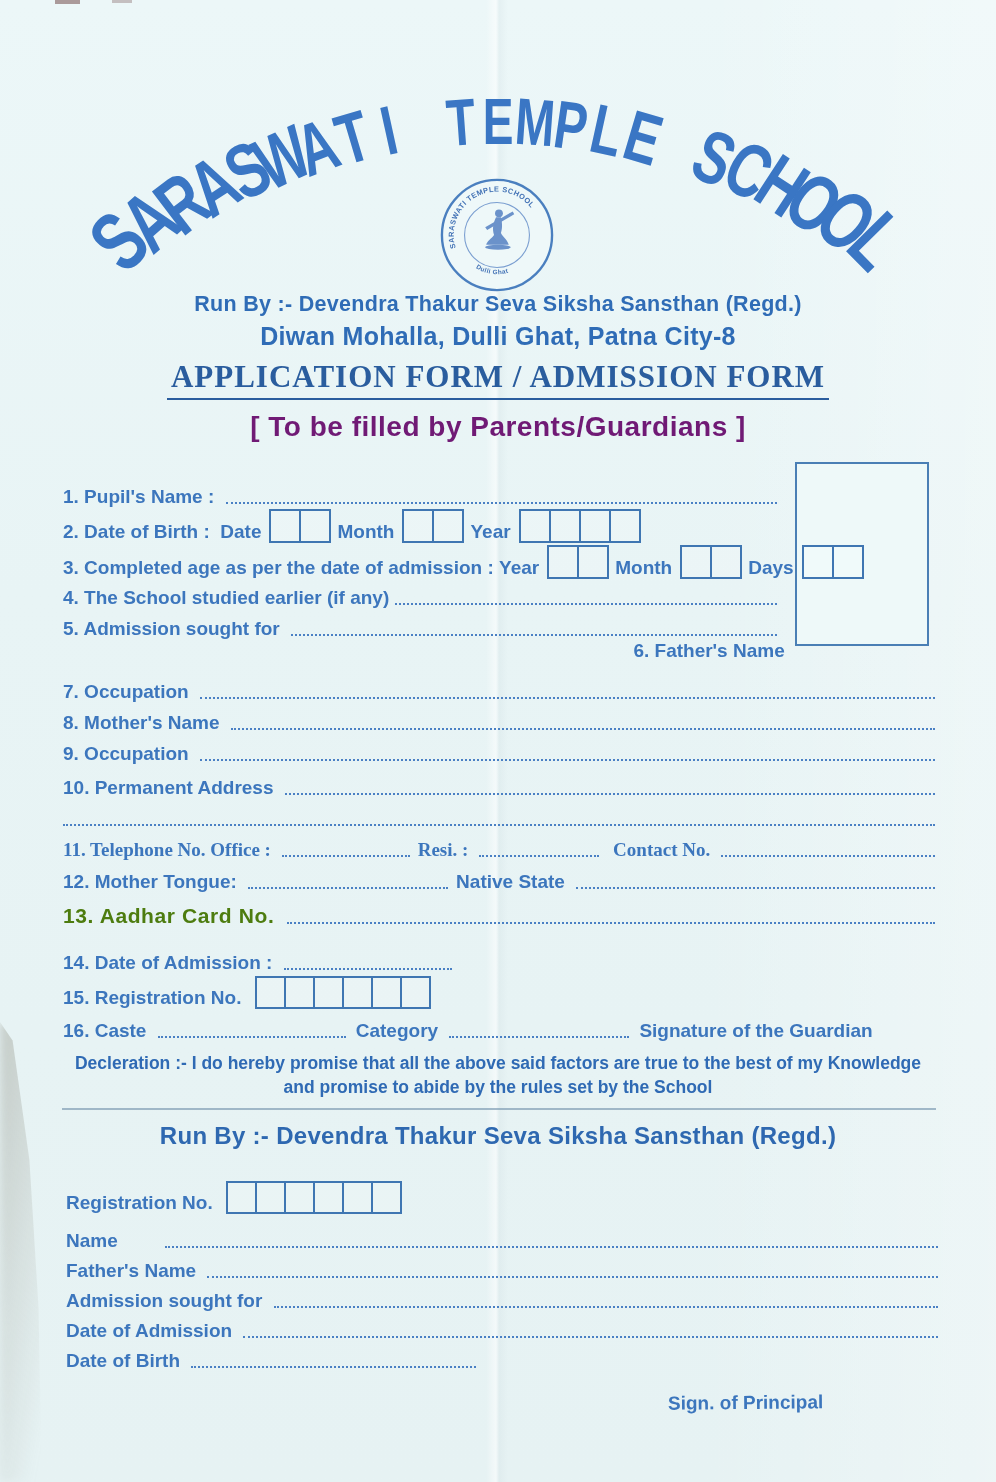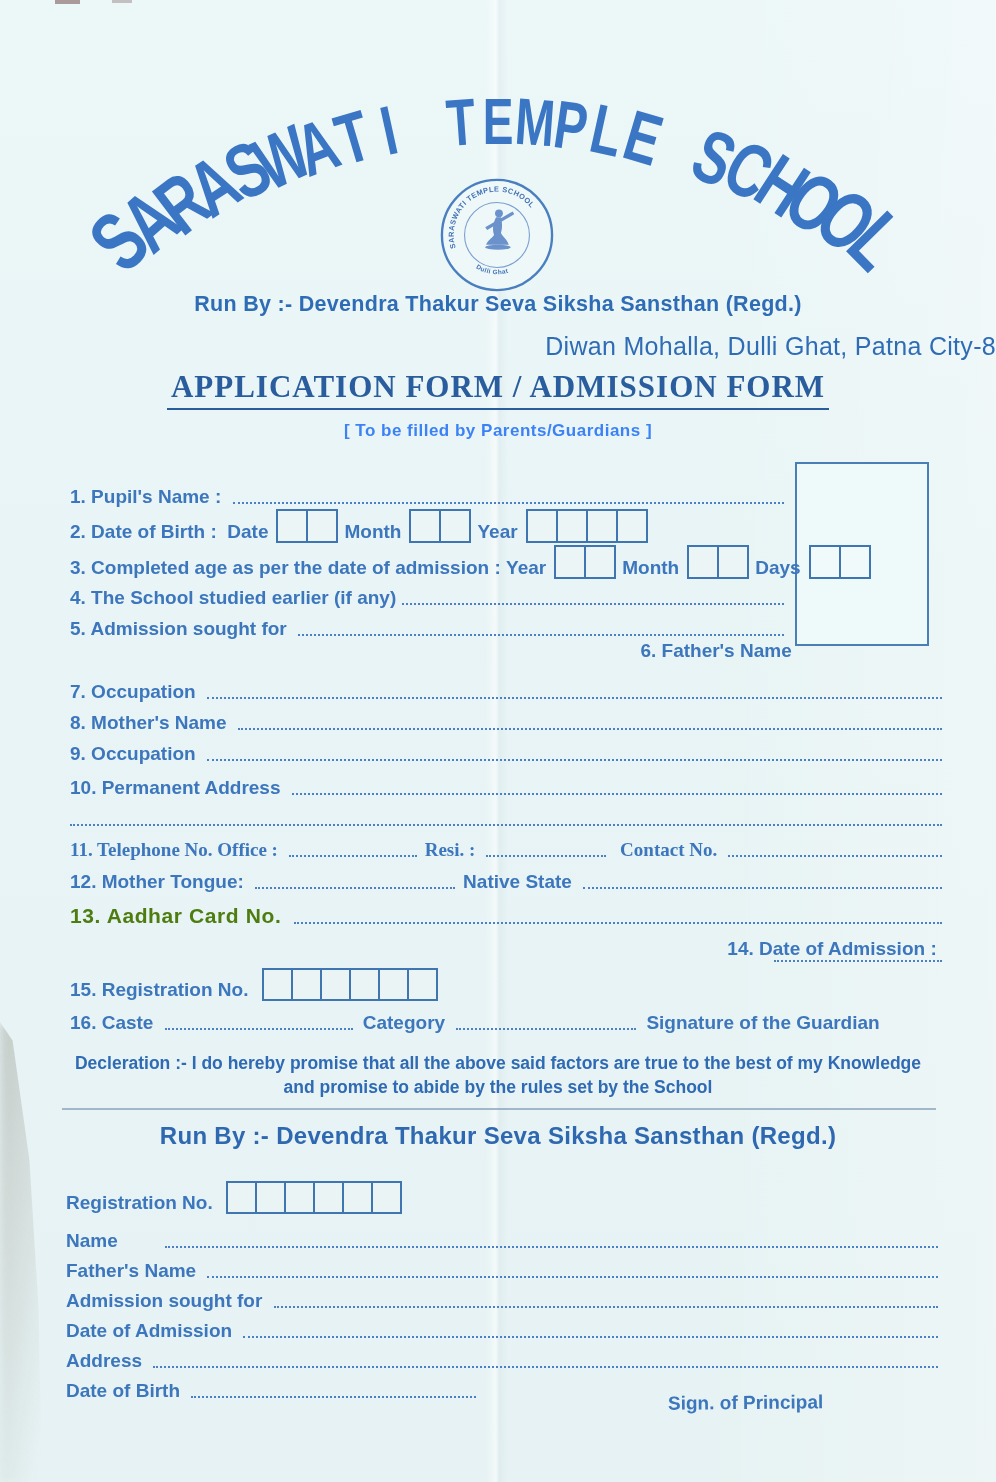--- a/index.html
+++ b/index.html
@@ -24,31 +24,31 @@
   
   #arc-title{position:absolute;left:0;top:0;width:996px;height:320px;}
   .arc-ch{position:absolute;font-weight:700;color:#3a76c4;white-space:pre;line-height:1;}
 
   
   #seal{position:absolute;left:438px;top:176px;width:118px;height:118px;}
 
   
   #hdr{position:absolute;left:0;top:292px;width:996px;text-align:center;color:#2f6cb6;}
   #run-by-line{font-size:21.5px;font-weight:700;letter-spacing:.3px;}
-  #addr-line{font-size:25px;font-weight:400;margin-top:15px;letter-spacing:.3px;text-align:right;}
+  #addr-line{font-size:25px;font-weight:700;margin-top:5px;letter-spacing:.3px;}
   #form-title{display:inline-block;font-family:"Liberation Serif",serif;font-size:31px;font-weight:700;
     color:#2a5d9e;margin-top:8px;letter-spacing:1px;border-bottom:2.5px solid #2a5d9e;padding:0 4px 3px 4px;}
-  #fill-note{font-size:17px;font-weight:700;margin-top:11px;color:#3b82f6;letter-spacing:.5px;}
+  #fill-note{font-size:28px;font-weight:700;margin-top:11px;color:#701a75;letter-spacing:.5px;}
 
   
   #photo-box{position:absolute;left:795px;top:462px;width:130px;height:180px;
     border:2px solid #4a7fb5;background:#eef9f9;}
 
   
-  #form1{position:absolute;left:70px;top:478px;width:872px;color:#3c76bd;}
+  #form1{position:absolute;left:63px;top:478px;width:872px;color:#3c76bd;}
   #form2{position:absolute;left:66px;top:1176px;width:872px;color:#3c76bd;}
   .frow{display:flex;align-items:flex-end;}
   .lbl{font-size:19px;font-weight:700;line-height:1.15;white-space:pre;}
   .lbl.big{font-size:21px;color:#4d7c0f;letter-spacing:.6px;}
   .dots{border-bottom:2.5px dotted #4a80c4;margin:0 0 4px 6px;}
   .dots.grow{flex:1;}
   .cells{display:inline-flex;margin:0 6px 0 8px;}
   .cell{width:28px;height:30px;border:2px solid #3f76b2;margin-left:-2px;background:rgba(255,255,255,.15);}
   .cell:first-child{margin-left:0;}
   .cells.small .cell{width:27px;height:29px;}
@@ -211,21 +211,21 @@
   <div class="frow" style="height:32px;">
     <span class="lbl">12. Mother Tongue: </span>
     <span class="dots" style="width:200px;"></span>
     <span class="lbl" style="margin-left:8px;">Native State </span>
     <span class="dots grow"></span>
   </div>
   <div class="frow" style="height:35px;">
     <span class="lbl big">13. Aadhar Card No. </span>
     <span class="dots grow"></span>
   </div>
-  <div class="frow" style="height:28px;margin-top:10px;flex-direction:column;">
+  <div class="frow" style="height:28px;margin-top:18px;">
     <span class="lbl">14. Date of Admission : </span>
     <span class="dots" style="width:168px;"></span>
   </div>
   <div class="frow" style="height:35px;">
     <span class="lbl">15. Registration No. </span>
     <span class="cells small">
         <span class="cell"></span>
         <span class="cell"></span>
         <span class="cell"></span>
         <span class="cell"></span>
@@ -273,22 +273,18 @@
   </div>
   <div class="frow" style="height:30px;">
     <span class="lbl">Admission sought for </span>
     <span class="dots grow"></span>
   </div>
   <div class="frow" style="height:30px;justify-content:flex-end;">
     <span class="lbl">Date of Admission </span>
     <span class="dots grow"></span>
   </div>
   <div class="frow" style="height:30px;">
-    <span class="lbl">Address </span>
-    <span class="dots grow"></span>
-  </div>
-  <div class="frow" style="height:30px;">
     <span class="lbl">Date of Birth </span>
     <span class="dots" style="width:285px;"></span>
   </div>
 </div>
 
 <div id="sign-principal">Sign. of Principal</div>
 
 </body></html>

